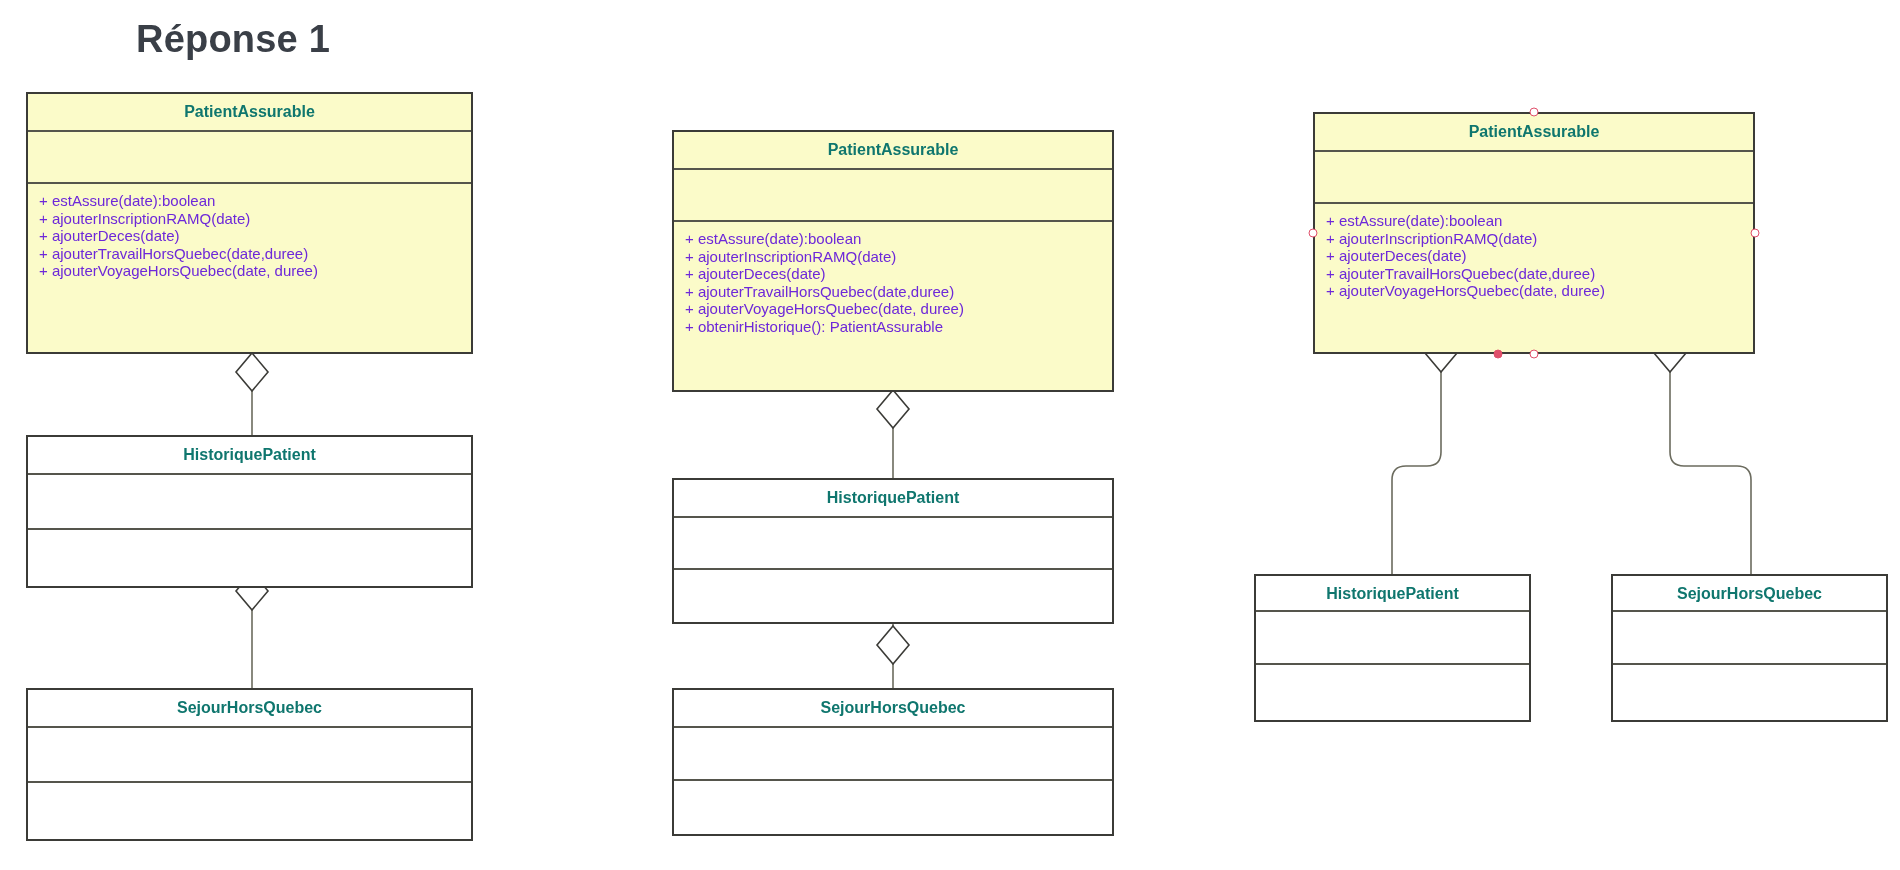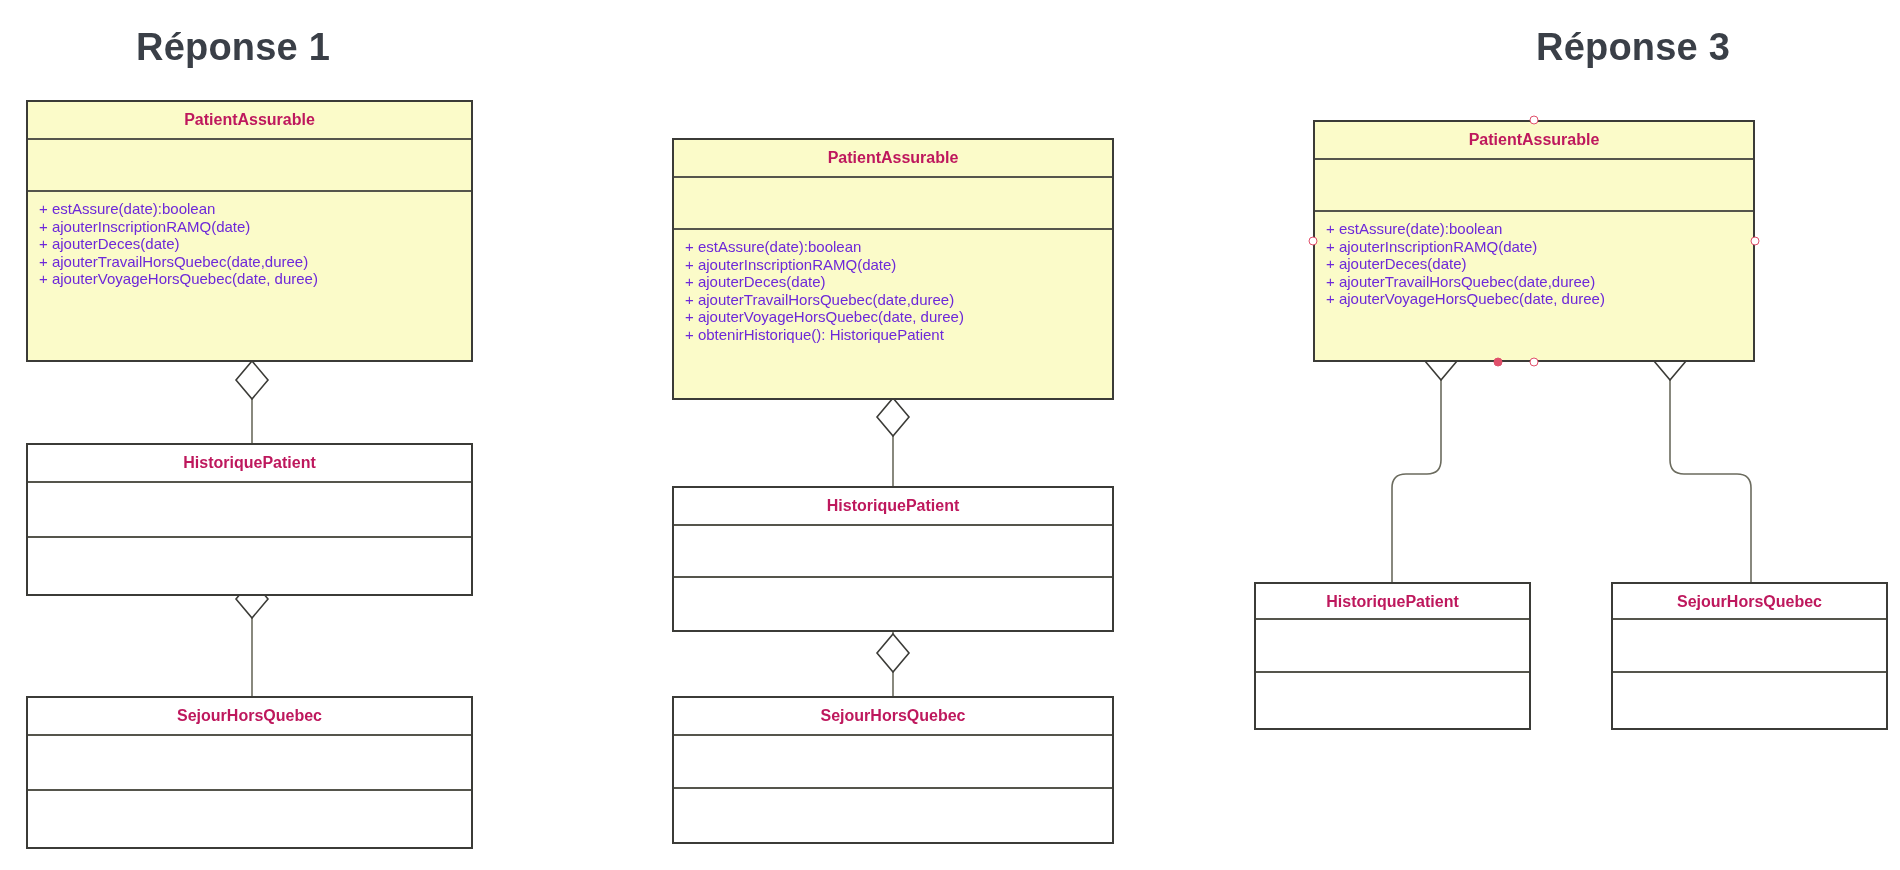--- a/index.html
+++ b/index.html
@@ -12,21 +12,20 @@
     height: 870px;
     position: relative;
     overflow: hidden;
     font-family: "Liberation Sans", sans-serif;
     -webkit-font-smoothing: antialiased;
   }
 
   .canvas {
     position: absolute;
     inset: 0;
-    margin-top: 8px;
   }
 
   
   .col-title {
     position: absolute;
     font-size: 38px;
     font-weight: bold;
     color: #3a3f47;
     white-space: nowrap;
     letter-spacing: 0.2px;
@@ -44,21 +43,21 @@
     flex-direction: column;
   }
   .uml-class.accent {
     background: #fbfbc9;
   }
 
   .uml-name {
     box-sizing: border-box;
     font-size: 16px;
     font-weight: bold;
-    color: #be185d;
+    color: #0f766e;
     text-align: center;
     line-height: 1;
     padding: 10px 6px 10px 6px;
     border-bottom: 2px solid #55554c;
     flex: 0 0 auto;
   }
 
   .uml-attrs {
     box-sizing: border-box;
     border-bottom: 2px solid #55554c;
@@ -105,21 +104,20 @@
     background: #e0506b;
     border: 1.6px solid #e0506b;
   }
 </style>
 </head>
 <body>
 
 <div class="canvas">
 
   <div class="col-title" style="left:233px; top:18px;">Réponse 1</div>
-  <div class="col-title" style="left:1633px; top:18px;">Réponse 3</div>
 
   <svg class="edges" viewBox="0 0 1900 870" xmlns="http://www.w3.org/2000/svg">
 
     <g>
       <path d="M252,320 L252,435" stroke="#6b6b5e" stroke-width="1.6" fill="none"></path>
       <path d="M252,353 L268,372 L252,391 L236,372 Z" fill="#ffffff" stroke="#3b3b37" stroke-width="1.6"></path>
     </g>
 
     <g>
       <path d="M252,588 L252,688" stroke="#6b6b5e" stroke-width="1.6" fill="none"></path>
@@ -173,21 +171,21 @@
 
   <div class="uml-class accent" style="left:672px; top:130px; width:442px; height:262px;">
     <div class="uml-name" style="height:38px;">PatientAssurable</div>
     <div class="uml-attrs" style="height:52px;"></div>
     <div class="uml-ops">
       <div class="op">+ estAssure(date):boolean</div>
       <div class="op">+ ajouterInscriptionRAMQ(date)</div>
       <div class="op">+ ajouterDeces(date)</div>
       <div class="op">+ ajouterTravailHorsQuebec(date,duree)</div>
       <div class="op">+ ajouterVoyageHorsQuebec(date, duree)</div>
-      <div class="op">+ obtenirHistorique(): HistoriquePatient</div>
+      <div class="op">+ obtenirHistorique(): PatientAssurable</div>
     </div>
   </div>
 
   <div class="uml-class" style="left:672px; top:478px; width:442px; height:146px;">
     <div class="uml-name" style="height:38px;">HistoriquePatient</div>
     <div class="uml-attrs" style="height:52px;"></div>
     <div class="uml-ops"></div>
   </div>
 
   <div class="uml-class" style="left:672px; top:688px; width:442px; height:148px;">

